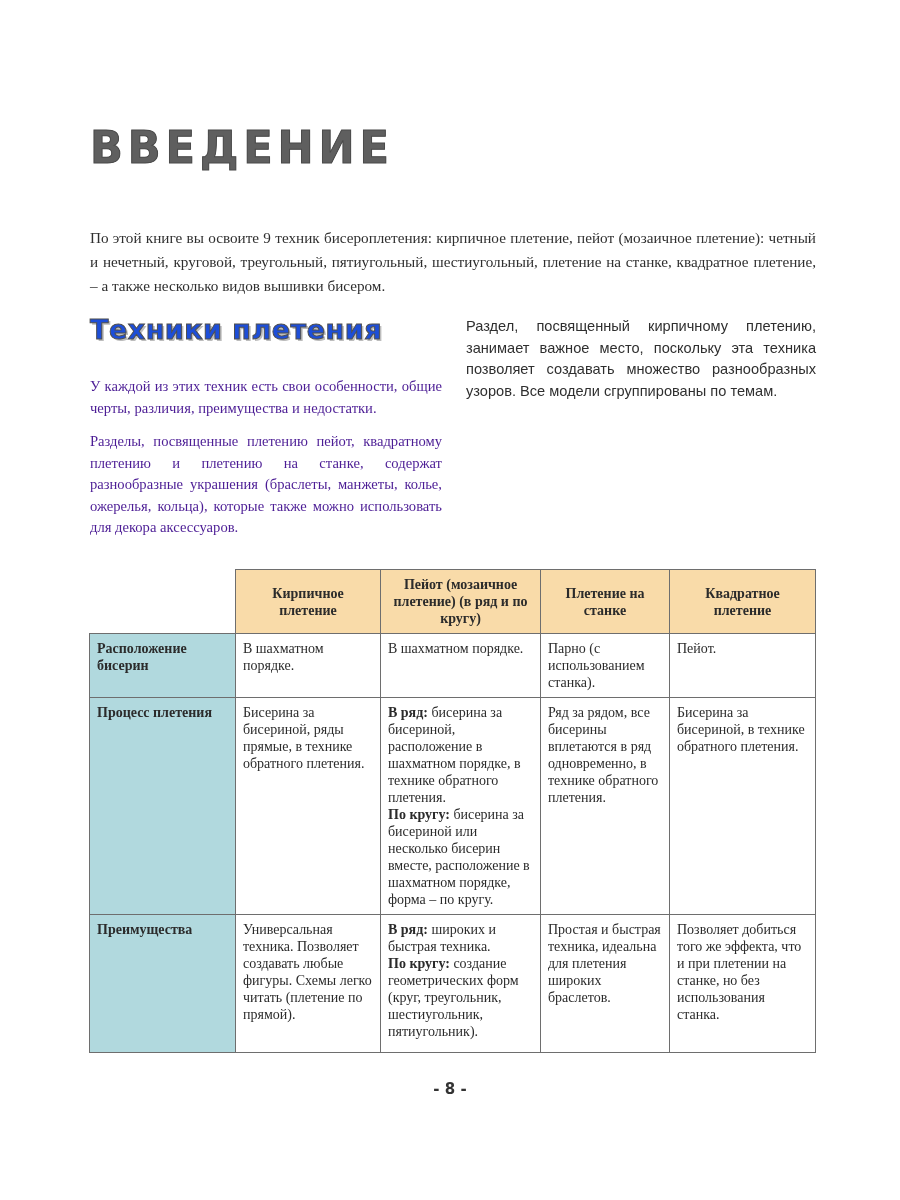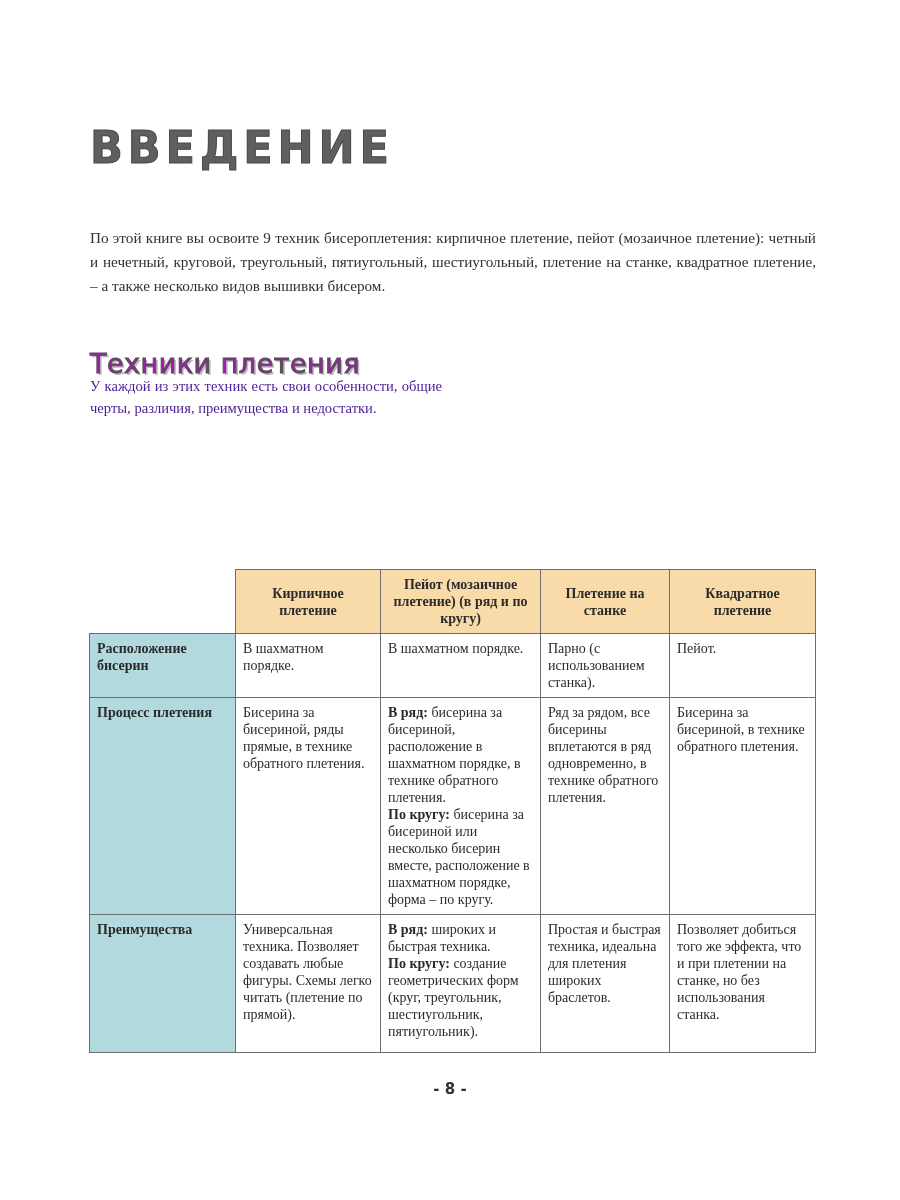--- a/index.html
+++ b/index.html
@@ -15,25 +15,24 @@
     text-shadow: 0 0 0 #5f5f5f;
     transform: scaleX(0.98); transform-origin: left;
   }
   .intro {
     position: absolute; left: 90px; top: 226px; width: 726px;
     font-family: Liberation Serif, serif; font-size: 15.2px; line-height: 24px;
     color: #2f2f2f; text-align: justify;
   }
   .subtitle {
     position: absolute; left: 90px; top: 314px;
-    font-family: "DejaVu Sans", sans-serif; font-weight: normal; font-size: 27px;
-    color: #a21caf; letter-spacing: 0.5px;
+    font-family: "DejaVu Sans", sans-serif; font-weight: bold; font-size: 27px;
+    color: #1d4ed8; letter-spacing: 0.5px;
     -webkit-text-stroke: 1px #4f4f4f;
     text-shadow: 2px 2px 0 #bdbdbd;
-    margin-top: 34px;
   }
   .col-left {
     position: absolute; left: 90px; top: 368px; width: 352px;
     font-family: Liberation Serif, serif; font-size: 14.6px; line-height: 21.5px; color: #4c1d95;
     text-align: justify;
     margin-top: 8px;
   }
   .col-right {
     position: absolute; left: 466px; top: 316px; width: 350px;
     font-family: "Liberation Sans", sans-serif; font-size: 14.6px; line-height: 21.5px; color: #2f2f2f;
@@ -63,23 +62,25 @@
 <body>
 
 <div class="title">ВВЕДЕНИЕ</div>
 
 <div class="intro">По этой книге вы освоите 9 техник бисероплетения: кирпичное плетение, пейот (мозаичное плетение): четный и нечетный, круговой, треугольный, пятиугольный, шестиугольный, плетение на станке, квадратное плетение, – а также несколько видов вышивки бисером.</div>
 
 <div class="subtitle">Техники плетения</div>
 
 <div class="col-left">
   <p>У каждой из этих техник есть свои особенности, общие черты, различия, преимущества и недостатки.</p>
+  <p>Разделы, посвященные плетению пейот, квадратному плетению и плетению на станке, содержат разнообразные украшения (браслеты, манжеты, колье, ожерелья, кольца), которые также можно использовать для декора аксессуаров.</p>
 </div>
 
 <div class="col-right">
+  <p>Раздел, посвященный кирпичному плетению, занимает важное место, поскольку эта техника позволяет создавать множество разнообразных узоров. Все модели сгруппированы по темам.</p>
 </div>
 
 <table class="cmp">
   <colgroup>
     <col style="width:146px">
       <col style="width:145px">
       <col style="width:160px">
       <col style="width:129px">
       <col style="width:146px">
   </colgroup>

